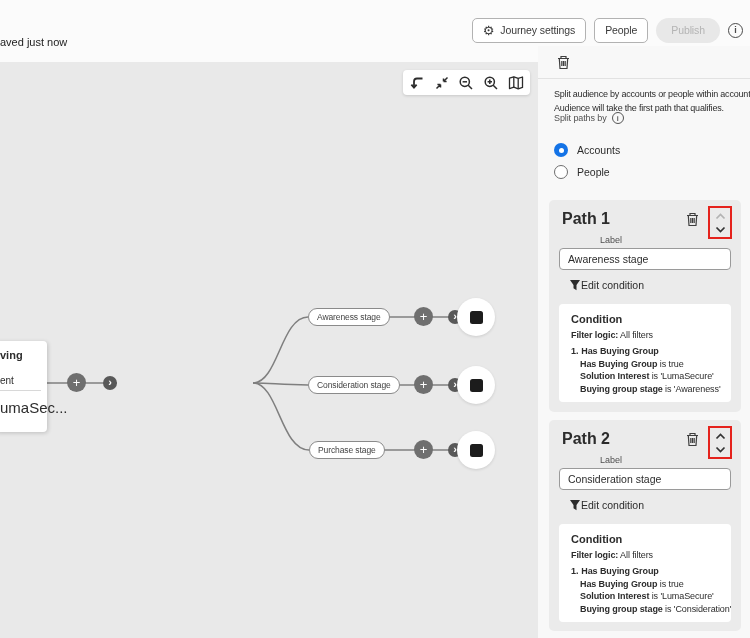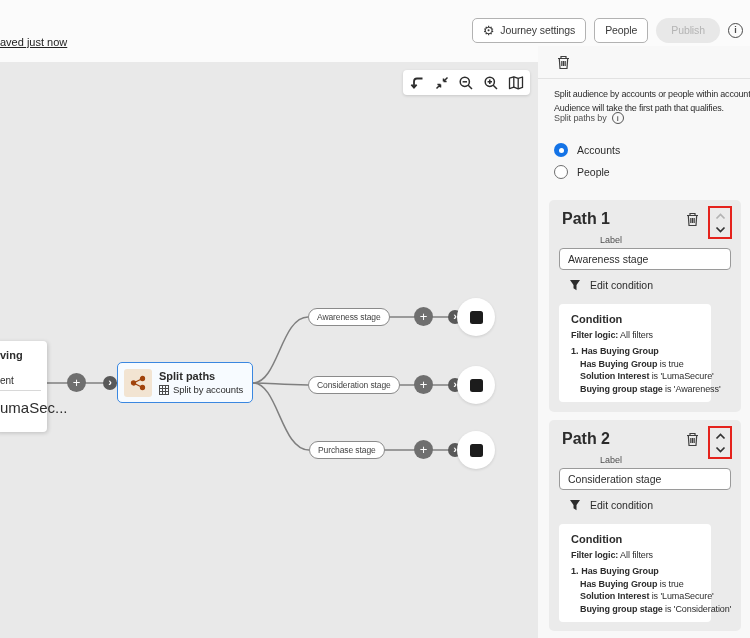--- a/index.html
+++ b/index.html
@@ -1,21 +1,21 @@
 <!DOCTYPE html>
 <html><head>
 <meta charset="utf-8">
 <style>
   * { margin:0; padding:0; box-sizing:border-box; }
   html,body { width:750px; height:638px; overflow:hidden; background:#fbfbfb;
     font-family:"Liberation Sans","DejaVu Sans",sans-serif; color:#2c2c2c; }
   .root { position:relative; width:750px; height:638px; }
   .topline { position:absolute; left:0; top:0; width:737px; height:2px; background:#424242; }
   .topbar { position:absolute; left:0; top:0; width:750px; height:62px; background:#fbfbfb; }
-  .save-status { position:absolute; left:0; top:36px; font-size:11px; color:#222; white-space:nowrap;text-decoration:underline; }
+  .save-status { position:absolute; left:0; top:36px; font-size:11px; color:#222; white-space:nowrap; }
   .tb-actions { position:absolute; right:7px; top:17px; height:26px; display:flex; align-items:center; gap:8px; }
   .btn { display:flex; align-items:center; gap:6px; height:25px; padding:0 10px; background:#fff;
     border:1px solid #b2b2b2; border-radius:5px; font-size:10.5px; letter-spacing:-0.1px; color:#3a3a3a;
     font-family:inherit; cursor:pointer; white-space:nowrap; }
   .btn.publish { background:#e8e8e8; border:none; border-radius:13px; color:#b4b4b4; padding:0 15px; }
   .gear { font-size:13px; line-height:13px; color:#3a3a3a; }
   .info-circle { width:15px; height:15px; border:1.6px solid #4a4a4a; border-radius:50%;
     display:flex; align-items:center; justify-content:center; font-size:9px; font-weight:700; color:#4a4a4a; }
 
   .canvas { position:absolute; left:0; top:62px; width:538px; height:576px; background:#e9e9e9; overflow:hidden; }
@@ -69,23 +69,23 @@
   .path-card { position:absolute; left:11px; width:192px; background:#ebebeb; border-radius:5px; }
   .path-title { position:absolute; left:13px; top:10px; font-size:16px; font-weight:700; }
   .card-trash { position:absolute; left:134px; top:10px; width:18px; height:18px; background:none; border:none;
     display:flex; align-items:center; justify-content:center; cursor:pointer; }
   .updown-wrap { position:absolute; left:159px; top:6px; width:24px; height:33px; border:2px solid #e5231d;
     display:flex; flex-direction:column; align-items:center; justify-content:space-evenly; }
   .chev-btn { width:14px; height:10px; background:none; border:none; display:flex; align-items:center; justify-content:center; cursor:pointer; }
   .label-caption { position:absolute; left:13px; top:35px; font-size:9px; color:#505050;padding-left:38px; }
   .label-input { position:absolute; left:10px; top:48px; width:172px; height:22px; background:#fff;
     border:1px solid #9a9a9a; border-radius:4px; font-size:10.5px; font-family:inherit; color:#2c2c2c; padding:0 8px; }
-  .edit-row { position:absolute; left:20px; top:79px; display:flex; align-items:center; gap:9px;
+  .edit-row { position:absolute; left:20px; top:79px; display:flex; align-items:center; 
     font-size:10.5px; color:#2c2c2c; background:none; border:none; font-family:inherit; cursor:pointer; }
-  .cond-box { position:absolute; left:10px; top:104px; width:152px; height:98px; background:#fff;
+  .cond-box { position:absolute; left:10px; top:104px; width:172px; height:98px; background:#fff;
     border-radius:4px; padding:9px 12px; }
   .cond-heading { font-size:11px; font-weight:700; }
   .cond-filter { margin-top:5px; font-size:9px; letter-spacing:-0.1px; }
   .cond-rows { margin-top:5px; }
   .crow { font-size:9px; letter-spacing:-0.1px; line-height:12.5px; white-space:nowrap; }
   .crow.indent { padding-left:9px; }
   .cb { font-weight:700; }
   .cnum { font-weight:700; margin-right:3px; }
 </style>
 </head>
@@ -176,44 +176,20 @@
       <span class="pc-l3">umaSec...</span>
     </div>
 
     <div class="circle-plus" style="left:67px; top:311px;">
       <span>+</span>
     </div>
     <div class="circle-arrow" style="left:103px; top:314px;">
       <span>›</span>
     </div>
 
-    <div class="split-node">
-      <div class="node-icon-box">
-        <svg width="16" height="16">
-          <g stroke="#a1430b" stroke-width="1.3" fill="#a1430b">
-            <circle cx="3.5" cy="8" r="2"></circle>
-              <circle cx="12.5" cy="3.5" r="2"></circle>
-              <circle cx="12.5" cy="12.5" r="2"></circle>
-            <path d="M3.5 8 L12.5 3.5 M3.5 8 L12.5 12.5" fill="none"></path>
-          </g>
-        </svg>
-      </div>
-      <div class="node-text">
-        <span class="node-title">Split paths</span>
-        <span class="node-sub">
-          <svg width="10" height="10">
-            <g stroke="#4b4b4b" stroke-width="1" fill="none">
-              <rect x="0.5" y="0.5" width="9" height="9"></rect>
-              <path d="M0.5 3.5 H9.5 M0.5 6.5 H9.5 M3.5 0.5 V9.5 M6.5 0.5 V9.5"></path>
-            </g>
-          </svg>
-          <span>Split by accounts</span>
-        </span>
-      </div>
-    </div>
 
     <div class="branch-pill" style="left:308px; top:246px;">Awareness stage</div>
     <div class="branch-pill" style="left:308px; top:314px;">Consideration stage</div>
     <div class="branch-pill" style="left:309px; top:379px;">Purchase stage</div>
 
     <div class="circle-plus" style="left:414px; top:245px;">
         <span>+</span>
       </div>
     <div class="circle-plus" style="left:414px; top:313px;">
         <span>+</span>

